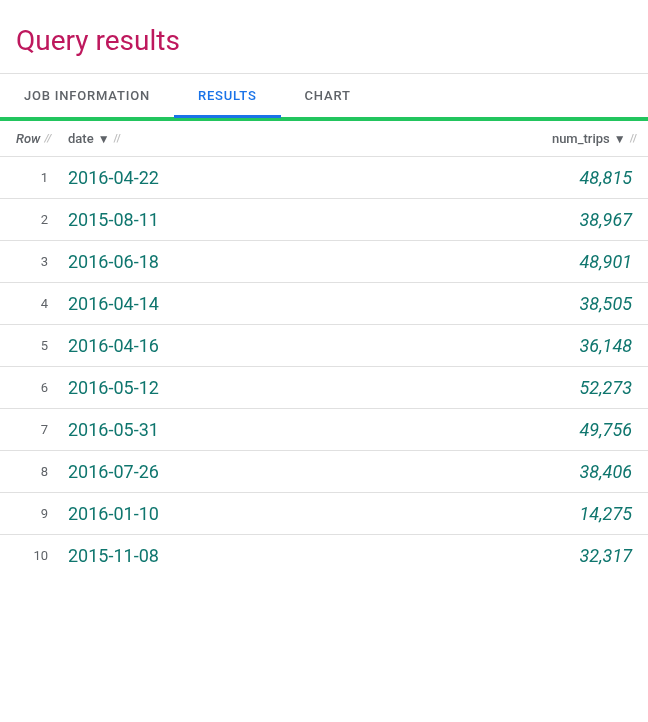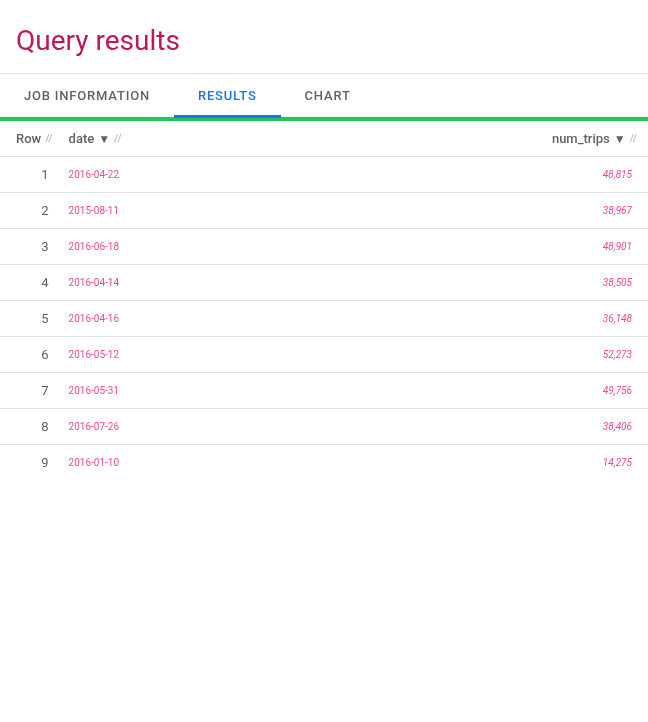--- a/index.html
+++ b/index.html
@@ -108,22 +108,22 @@
     tbody tr {
       border-bottom: 1px solid #e0e0e0;
     }
 
     tbody tr:last-child {
       border-bottom: none;
     }
 
     tbody td {
       padding: 10px 8px;
-      color: #ec4899;
-      font-size: 10px;
+      color: #0f766e;
+      font-size: 18px;
     }
 
     .td-row {
       text-align: right;
       padding-right: 12px;
       padding-left: 16px;
       color: #5f6368;
       font-size: 13px;
     }
 
@@ -137,20 +137,21 @@
       font-style: italic;
     }
 
     th .header-content {
       display: flex;
       align-items: center;
     }
 
     th.col-row .header-content {
       justify-content: flex-start;
+      font-style: italic;
     }
 
     th.col-num-trips .header-content {
       justify-content: flex-end;
     }
 
     .divider-line {
       border: none;
       border-top: 1px solid #e0e0e0;
       margin: 0;
@@ -234,15 +235,20 @@
         <tr>
           <td class="td-row">8</td>
           <td class="td-date">2016-07-26</td>
           <td class="td-num">38,406</td>
         </tr>
         <tr>
           <td class="td-row">9</td>
           <td class="td-date">2016-01-10</td>
           <td class="td-num">14,275</td>
         </tr>
+        <tr>
+          <td class="td-row">10</td>
+          <td class="td-date">2015-11-08</td>
+          <td class="td-num">32,317</td>
+        </tr>
       </tbody>
   </table>
 </div>
 
 </body></html>

